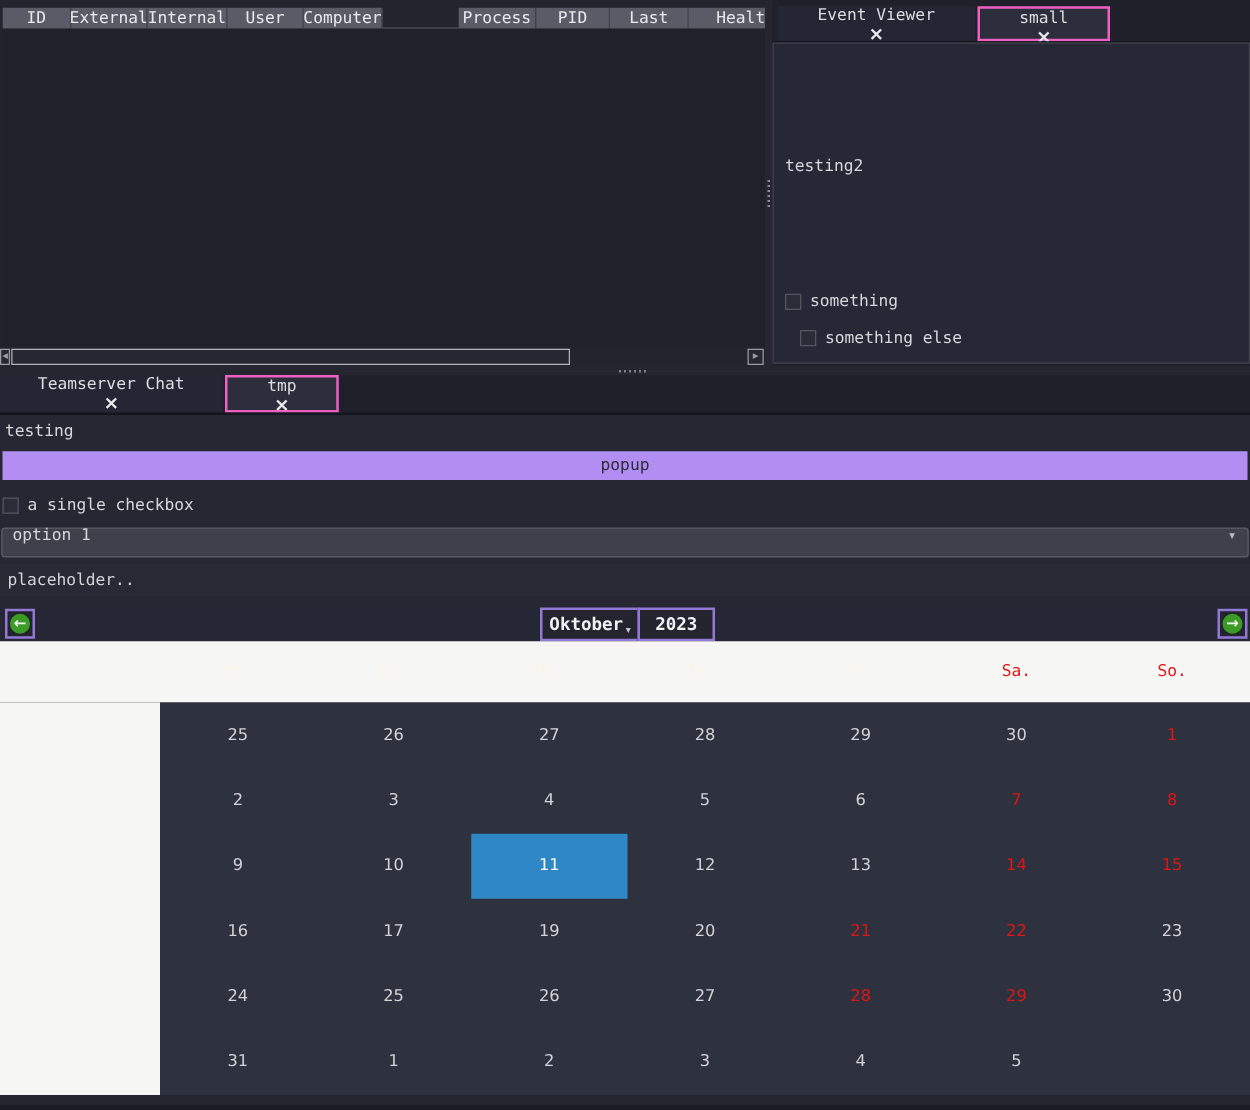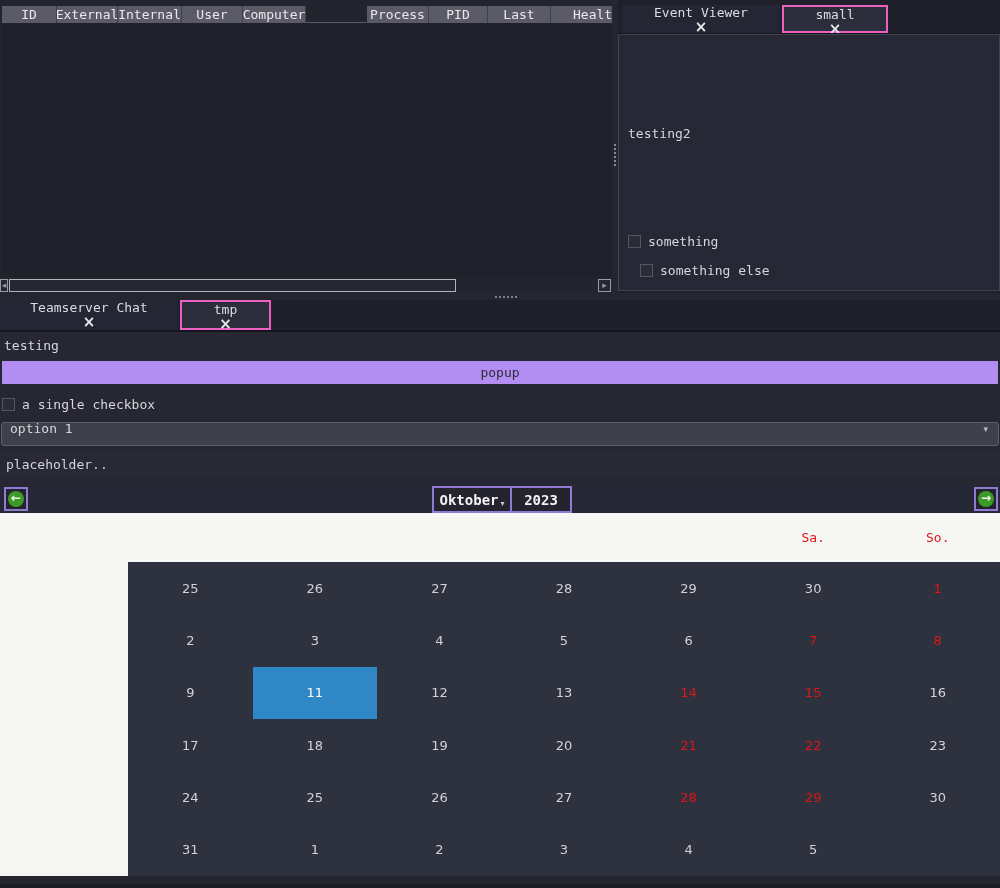--- a/index.html
+++ b/index.html
@@ -232,28 +232,28 @@
     <div class="day">30</div>
     <div class="day red">1</div>
     <div class="day">2</div>
     <div class="day">3</div>
     <div class="day">4</div>
     <div class="day">5</div>
     <div class="day">6</div>
     <div class="day red">7</div>
     <div class="day red">8</div>
     <div class="day">9</div>
+    <div class="day">10</div>
     <div class="day selected">11</div>
     <div class="day">12</div>
     <div class="day">13</div>
     <div class="day red">14</div>
     <div class="day red">15</div>
     <div class="day">16</div>
     <div class="day">17</div>
-    <div class="day">18</div>
     <div class="day">19</div>
     <div class="day">20</div>
     <div class="day red">21</div>
     <div class="day red">22</div>
     <div class="day">23</div>
     <div class="day">24</div>
     <div class="day">25</div>
     <div class="day">26</div>
     <div class="day">27</div>
     <div class="day red">28</div>

